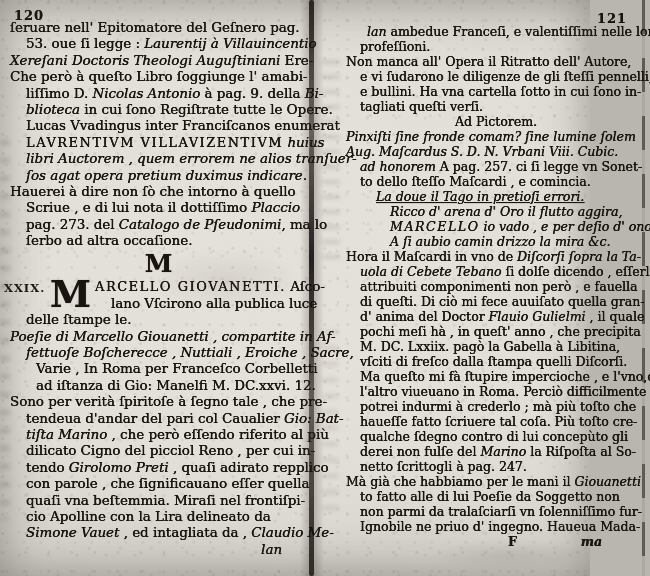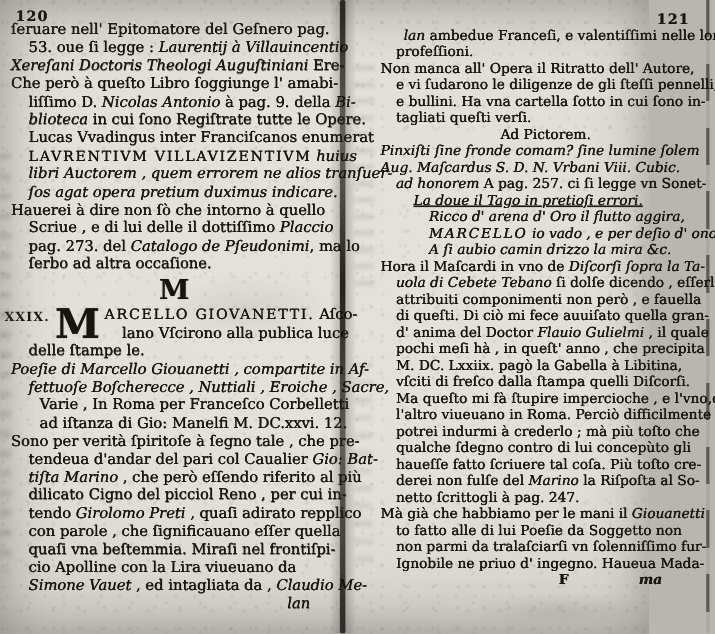--- a/index.html
+++ b/index.html
@@ -100,21 +100,21 @@
       <div class="line b"><span class="seg r">53. oue ſi legge : </span><span class="seg i">Laurentij à Villauincentio</span></div>
       <div class="line out"><span class="seg i">Xereſani Doctoris Theologi Auguſtiniani</span><span class="seg r"> Ere-</span></div>
       <div class="line out"><span class="seg r">Che però à queſto Libro ſoggiunge l' amabi-</span></div>
       <div class="line b"><span class="seg r">liſſimo D. </span><span class="seg i">Nicolas Antonio</span><span class="seg r"> à pag. 9. della </span><span class="seg i">Bi-</span></div>
       <div class="line b"><span class="seg i">blioteca</span><span class="seg r"> in cui ſono Regiſtrate tutte le Opere.</span></div>
       <div class="line b"><span class="seg r">Lucas Vvadingus inter Franciſcanos enumerat</span></div>
       <div class="line b"><span class="seg c">LAVRENTIVM VILLAVIZENTIVM</span><span class="seg i"> huius</span></div>
       <div class="line b"><span class="seg i">libri Auctorem , quem errorem ne alios tranſuer-</span></div>
       <div class="line b"><span class="seg i">ſos agat opera pretium duximus indicare.</span></div>
       <div class="line out"><span class="seg r">Hauerei à dire non ſò che intorno à quello</span></div>
-      <div class="line b"><span class="seg r">Scriue , e di lui delle il dottiſſimo </span><span class="seg i">Placcio</span></div>
+      <div class="line b"><span class="seg r">Scriue , e di lui nota il dottiſſimo </span><span class="seg i">Placcio</span></div>
       <div class="line b"><span class="seg r">pag. 273. del </span><span class="seg i">Catalogo de Pſeudonimi</span><span class="seg r">, ma lo</span></div>
       <div class="line b"><span class="seg r">ſerbo ad altra occaſione.</span></div>
       <div class="heading-m">M</div>
       <div class="dropcap-block">
         <span class="chapter-marker">XXIX.</span>
         <span class="dropcap">M</span>
         <div class="line dc1"><span class="seg c">ARCELLO GIOVANETTI.</span><span class="seg r"> Aſco-</span></div>
         <div class="line dc2"><span class="seg r">lano Vſcirono alla publica luce</span></div>
       </div>
       <div class="line b"><span class="seg r">delle ſtampe le.</span></div>
@@ -122,52 +122,53 @@
       <div class="line b"><span class="seg i">fettuoſe Boſcherecce , Nuttiali , Eroiche , Sacre,</span></div>
       <div class="line in2"><span class="seg r">Varie , In Roma per Franceſco Corbelletti</span></div>
       <div class="line in2"><span class="seg r">ad iſtanza di Gio: Manelfi M. DC.xxvi. 12.</span></div>
       <div class="line out"><span class="seg r">Sono per verità ſpiritoſe à ſegno tale , che pre-</span></div>
       <div class="line b"><span class="seg r">tendeua d'andar del pari col Caualier </span><span class="seg i">Gio: Bat-</span></div>
       <div class="line b"><span class="seg i">tiſta Marino</span><span class="seg r"> , che però eſſendo riferito al più</span></div>
       <div class="line b"><span class="seg r">dilicato Cigno del picciol Reno , per cui in-</span></div>
       <div class="line b"><span class="seg r">tendo </span><span class="seg i">Girolomo Preti</span><span class="seg r"> , quaſi adirato repplico</span></div>
       <div class="line b"><span class="seg r">con parole , che ſignificauano eſſer quella</span></div>
       <div class="line b"><span class="seg r">quaſi vna beſtemmia.  Miraſi nel frontiſpi-</span></div>
-      <div class="line b"><span class="seg r">cio Apolline con la Lira viueuano da</span></div>
+      <div class="line b"><span class="seg r">cio Apolline con la Lira delineato da</span></div>
       <div class="line b"><span class="seg i">Simone Vauet</span><span class="seg r"> , ed intagliata da , </span><span class="seg i">Claudio Me-</span></div>
       <div class="line right"><span class="seg i">lan</span></div>
     </div>
   <div class="page rightp">
       <div class="line in1"><span class="seg i">lan</span><span class="seg r"> ambedue Franceſi, e valentiſſimi nelle loro</span></div>
       <div class="line b"><span class="seg r">profeſſioni.</span></div>
       <div class="line out"><span class="seg r">Non manca all' Opera il Ritratto dell' Autore,</span></div>
       <div class="line b"><span class="seg r">e vi ſudarono le diligenze de gli ſteſſi pennelli,</span></div>
       <div class="line b"><span class="seg r">e bullini. Ha vna cartella ſotto in cui ſono in-</span></div>
       <div class="line b"><span class="seg r">tagliati queſti verſi.</span></div>
       <div class="line ctr"><span class="seg r">Ad Pictorem.</span></div>
       <div class="line out"><span class="seg i">Pinxiſti ſine fronde comam? ſine lumine ſolem</span></div>
       <div class="line out"><span class="seg i">Aug. Maſcardus S. D. N. Vrbani Viii. Cubic.</span></div>
       <div class="line b"><span class="seg i">ad honorem</span><span class="seg r"> A pag. 257. ci ſi legge vn Sonet-</span></div>
+      <div class="line b"><span class="seg r">to dello ſteſſo Maſcardi , e comincia.</span></div>
       <div class="line in2"><span class="seg i">La doue il Tago in pretioſi errori.</span></div>
       <div class="line in3"><span class="seg i">Ricco d' arena d' Oro il flutto aggira,</span></div>
       <div class="line in3"><span class="seg ic">MARCELLO</span><span class="seg i"> io vado , e per deſio d' onori</span></div>
       <div class="line in3"><span class="seg i">A ſi aubio camin drizzo la mira &amp;c.</span></div>
       <div class="line out"><span class="seg r">Hora il Maſcardi in vno de </span><span class="seg i">Diſcorſi ſopra la Ta-</span></div>
       <div class="line b"><span class="seg i">uola di Cebete Tebano</span><span class="seg r"> ſi dolſe dicendo , eſſerli</span></div>
       <div class="line b"><span class="seg r">attribuiti componimenti non però , e fauella</span></div>
       <div class="line b"><span class="seg r">di queſti. Di ciò mi fece auuiſato quella gran-</span></div>
       <div class="line b"><span class="seg r">d' anima del Doctor </span><span class="seg i">Flauio Gulielmi</span><span class="seg r"> , il quale</span></div>
       <div class="line b"><span class="seg r">pochi meſi hà , in queſt' anno , che precipita</span></div>
       <div class="line b"><span class="seg r">M. DC. Lxxiix. pagò la Gabella à Libitina,</span></div>
       <div class="line b"><span class="seg r">vſciti di freſco dalla ſtampa quelli Diſcorſi.</span></div>
       <div class="line b"><span class="seg r">Ma queſto mi fà ſtupire impercioche , e l'vno,e</span></div>
       <div class="line b"><span class="seg r">l'altro viueuano in Roma.  Perciò difficilmente</span></div>
       <div class="line b"><span class="seg r">potrei indurmi à crederlo ; mà più toſto che</span></div>
+      <div class="line b"><span class="seg r">haueſſe fatto ſcriuere tal coſa. Più toſto cre-</span></div>
       <div class="line b"><span class="seg r">qualche ſdegno contro di lui concepùto gli</span></div>
-      <div class="line b"><span class="seg r">haueſſe fatto ſcriuere tal coſa. Più toſto cre-</span></div>
       <div class="line b"><span class="seg r">derei non fulſe del </span><span class="seg i">Marino</span><span class="seg r"> la Riſpoſta al So-</span></div>
       <div class="line b"><span class="seg r">netto ſcrittogli à pag. 247.</span></div>
       <div class="line out"><span class="seg r">Mà già che habbiamo per le mani il </span><span class="seg i">Giouanetti</span></div>
       <div class="line b"><span class="seg r">to fatto alle di lui Poeſie da Soggetto non</span></div>
       <div class="line b"><span class="seg r">non parmi da tralaſciarſi vn ſolenniſſimo fur-</span></div>
       <div class="line b"><span class="seg r">Ignobile ne priuo d' ingegno. Haueua Mada-</span></div>
       <div class="line sigline">
         <span class="seg signature">F</span>
         <span class="seg i catchword">ma</span>
       </div>

